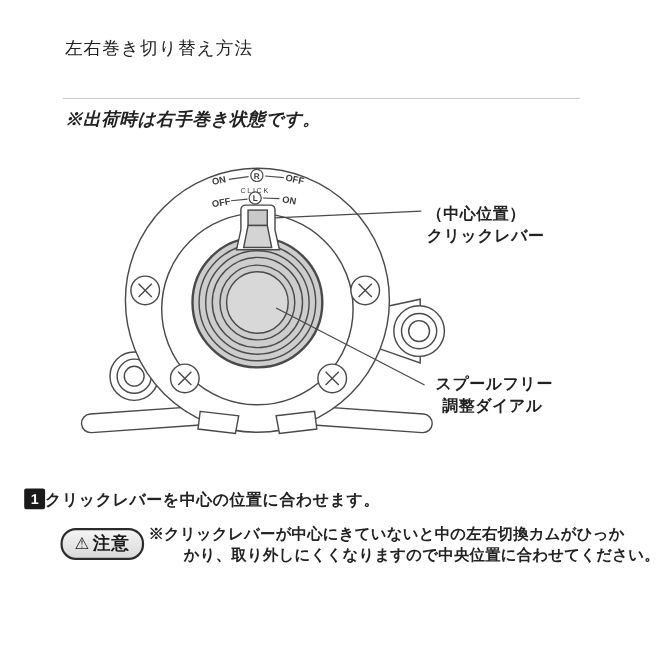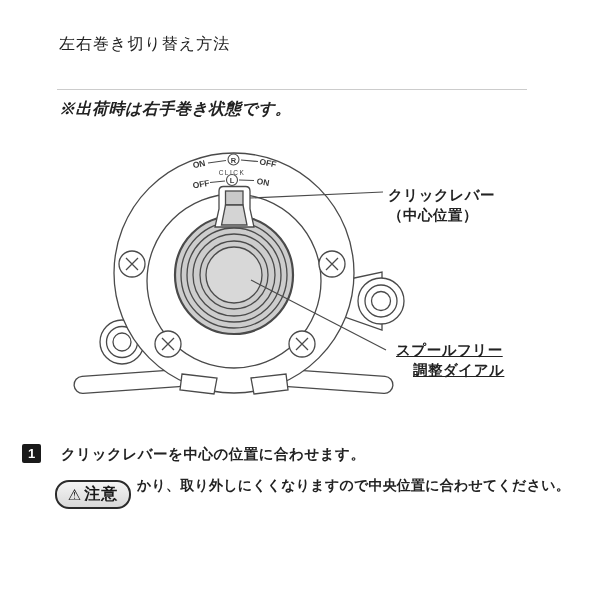--- a/index.html
+++ b/index.html
@@ -5,34 +5,34 @@
   html,body{margin:0;padding:0;background:#fff;}
   body{width:600px;height:600px;position:relative;overflow:hidden;
        font-family:"Liberation Sans",sans-serif;color:#222;}
   .abs{position:absolute;}
   .page-title{left:59px;top:34px;font-size:16px;font-weight:400;letter-spacing:1px;}
   .divider{left:57px;top:89px;width:470px;height:1px;background:#ccc;}
   .ship-note{left:59px;top:99px;font-size:16px;font-weight:700;letter-spacing:0.5px;font-style:italic;}
   .diagram-svg{left:0;top:0;width:600px;height:600px;}
   .dlabel{font-size:14.5px;font-weight:700;line-height:20px;letter-spacing:0.5px;}
   .lbl-lever{left:388px;top:185px;}
-  .lbl-spool{left:396px;top:340px;text-decoration:underline;}
-  .lbl-spool .l2{margin-left:17px;}
+  .lbl-spool{left:396px;top:340px;}
+  .lbl-spool .l2{margin-left:6px;}
   .step-row{left:22px;top:444px;display:flex;align-items:flex-start;}
   .step-badge{width:19px;height:19px;background:#1a1a1a;color:#fff;font-size:13px;
               font-weight:700;display:flex;align-items:center;justify-content:center;
               border-radius:2px;flex:0 0 auto;}
-  .step-text{margin-left:20px;font-size:14.5px;font-weight:600;letter-spacing:0.5px;padding-top:1px;}
+  .step-text{margin-left:0;font-size:14.5px;font-weight:600;letter-spacing:0.5px;padding-top:1px;}
   .caution-badge{left:55px;top:480px;width:72px;height:25px;border:2px solid #2b2b2b;
                  border-radius:14px;background:linear-gradient(#f4f4f4,#d9d9d9);
                  display:flex;align-items:center;justify-content:center;gap:3px;}
   .caution-badge .tri{font-size:15px;line-height:1;color:#1a1a1a;}
   .caution-badge .cap{font-size:16px;font-weight:700;color:#1a1a1a;letter-spacing:1px;}
   .caution-text{left:135px;top:476px;font-size:14px;font-weight:700;line-height:19px;letter-spacing:0.2px;}
-  .caution-text .l2{margin-left:2px;text-align:center;}
+  .caution-text .l2{margin-left:32px;text-align:center;}
   svg text{font-family:"Liberation Sans",sans-serif;fill:#3a3a3a;}
 </style>
 </head>
 <body>
 
 <div class="abs page-title">左右巻き切り替え方法</div>
 <div class="abs divider"></div>
 <div class="abs ship-note">※出荷時は右手巻き状態です。</div>
 
 <svg class="abs diagram-svg" viewBox="0 0 600 600" xmlns="http://www.w3.org/2000/svg" fill="none" stroke="#4a4a4a" stroke-width="1.3">
@@ -112,34 +112,35 @@
     <text x="232" y="183" font-size="7.5" font-weight="bold" stroke="none" text-anchor="middle">L</text>
     <path d="M239,180 L254,180.5"></path>
     <text x="263" y="185" font-size="8.5" font-weight="bold" stroke="none" transform="rotate(10 263 182)" text-anchor="middle">ON</text>
   </g>
 
   <path d="M250,198 L383,192" stroke-width="1.2"></path>
   <path d="M251,280 L386,350" stroke-width="1.2"></path>
 </svg>
 
 <div class="abs dlabel lbl-lever">
+  <div>（中心位置）</div>
   <div>クリックレバー</div>
-  <div>（中心位置）</div>
 </div>
 
 <div class="abs dlabel lbl-spool">
   <div>スプールフリー</div>
   <div class="l2">調整ダイアル</div>
 </div>
 
 <div class="abs step-row">
   <div class="step-badge">1</div>
   <div class="step-text">クリックレバーを中心の位置に合わせます。</div>
 </div>
 
 <div class="abs caution-badge">
   <span class="tri">⚠</span>
   <span class="cap">注意</span>
 </div>
 
 <div class="abs caution-text">
+  <div>※クリックレバーが中心にきていないと中の左右切換カムがひっか</div>
   <div class="l2">かり、取り外しにくくなりますので中央位置に合わせてください。</div>
 </div>
 
 </body></html>

